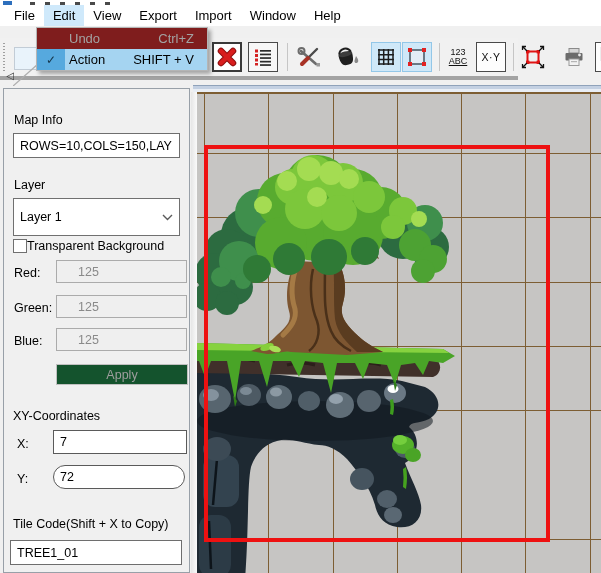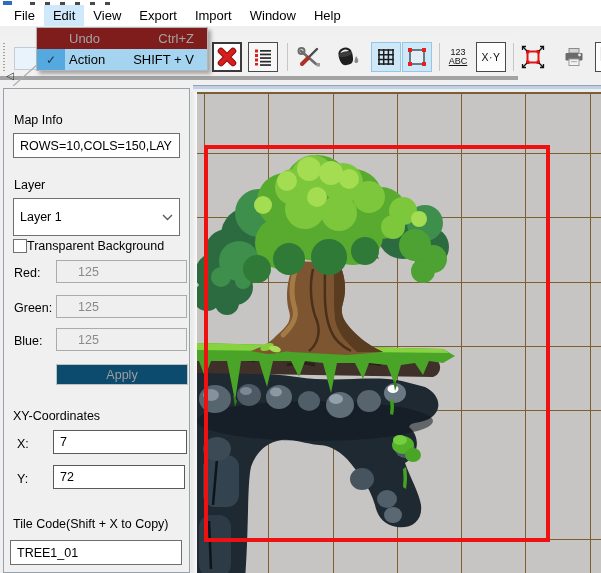--- a/index.html
+++ b/index.html
@@ -44,21 +44,21 @@
   .sidebar{position:absolute;left:3px;top:88px;width:187px;height:485px;background:#f0f0f0;
       border:1px solid #98a0a8;box-sizing:border-box;font-size:12.5px;}
   .sb-label{position:absolute;white-space:nowrap;}
   .field{position:absolute;box-sizing:border-box;background:#fff;border:1px solid #6e6e6e;
       font-family:"Liberation Sans",sans-serif;font-size:12.5px;padding:2px 6px;color:#000;}
   .field.disabled{background:#efefef;border-color:#ababab;color:#8a8a8a;padding-left:21px;}
   .select{position:absolute;box-sizing:border-box;background:#fff;border:1px solid #707070;
       display:flex;align-items:center;justify-content:space-between;padding:2px 6px;font-size:12.5px;}
   .checkbox-row{position:absolute;display:flex;align-items:center;}
   .checkbox{width:14px;height:14px;background:#fff;border:1px solid #707070;box-sizing:border-box;}
-  .apply-btn{position:absolute;box-sizing:border-box;background:#0c4a6e;border:1px solid #c0c0c0;
+  .apply-btn{position:absolute;box-sizing:border-box;background:#14532d;border:1px solid #c0c0c0;
       color:#9e9e9e;font-size:12.5px;text-align:center;font-family:"Liberation Sans",sans-serif;}
 
   
   .canvas-strip{position:absolute;left:193px;top:85px;width:408px;height:7px;
       background:linear-gradient(#8fa2ba 0 1px,#c3d0e2 1px 4px,#e9eef5 4px 7px);}
   .canvas-gutter{position:absolute;left:191px;top:92px;width:6px;height:481px;
       background:linear-gradient(to right,#e6e6e6,#fafafa);}
   .canvas{position:absolute;left:197px;top:92px;width:404px;height:481px;
       background-color:#c6c5c3;border-top:2px solid #7d5e33;box-sizing:border-box;
       background-image:
@@ -285,21 +285,21 @@
     <input class="field disabled" style="left: 52px; top: 239px; width: 131px; height: 23px;" readonly="" value="125">
 
     <button class="apply-btn" style="left:52px;top:275px;width:132px;height:21px">Apply</button>
 
     <div class="sb-label" style="left:9px;top:320px">XY-Coordinates</div>
 
     <div class="sb-label" style="left:13px;top:348px">X:</div>
     <input class="field" style="left: 49px; top: 341px; width: 134px; height: 24px; border-color: rgb(90, 90, 90);" readonly="" value="7">
 
     <div class="sb-label" style="left:13px;top:383px">Y:</div>
-    <input class="field" style="left: 49px; top: 376px; width: 132px; height: 24px; border-color: rgb(90, 90, 90);" readonly="" value="72">
+    <input class="field" style="left: 49px; top: 376px; width: 132px; height: 24px; border-color: rgb(90, 90, 90); border-radius: 12px;" readonly="" value="72">
 
     <div class="sb-label" style="left:9px;top:428px">Tile Code(Shift + X to Copy)</div>
     <input class="field" style="left: 6px; top: 451px; width: 172px; height: 25px;" readonly="" value="TREE1_01">
   </div>
 
   <div class="canvas-strip"></div>
   <div class="canvas-gutter"></div>
 
   <div class="canvas">
 

